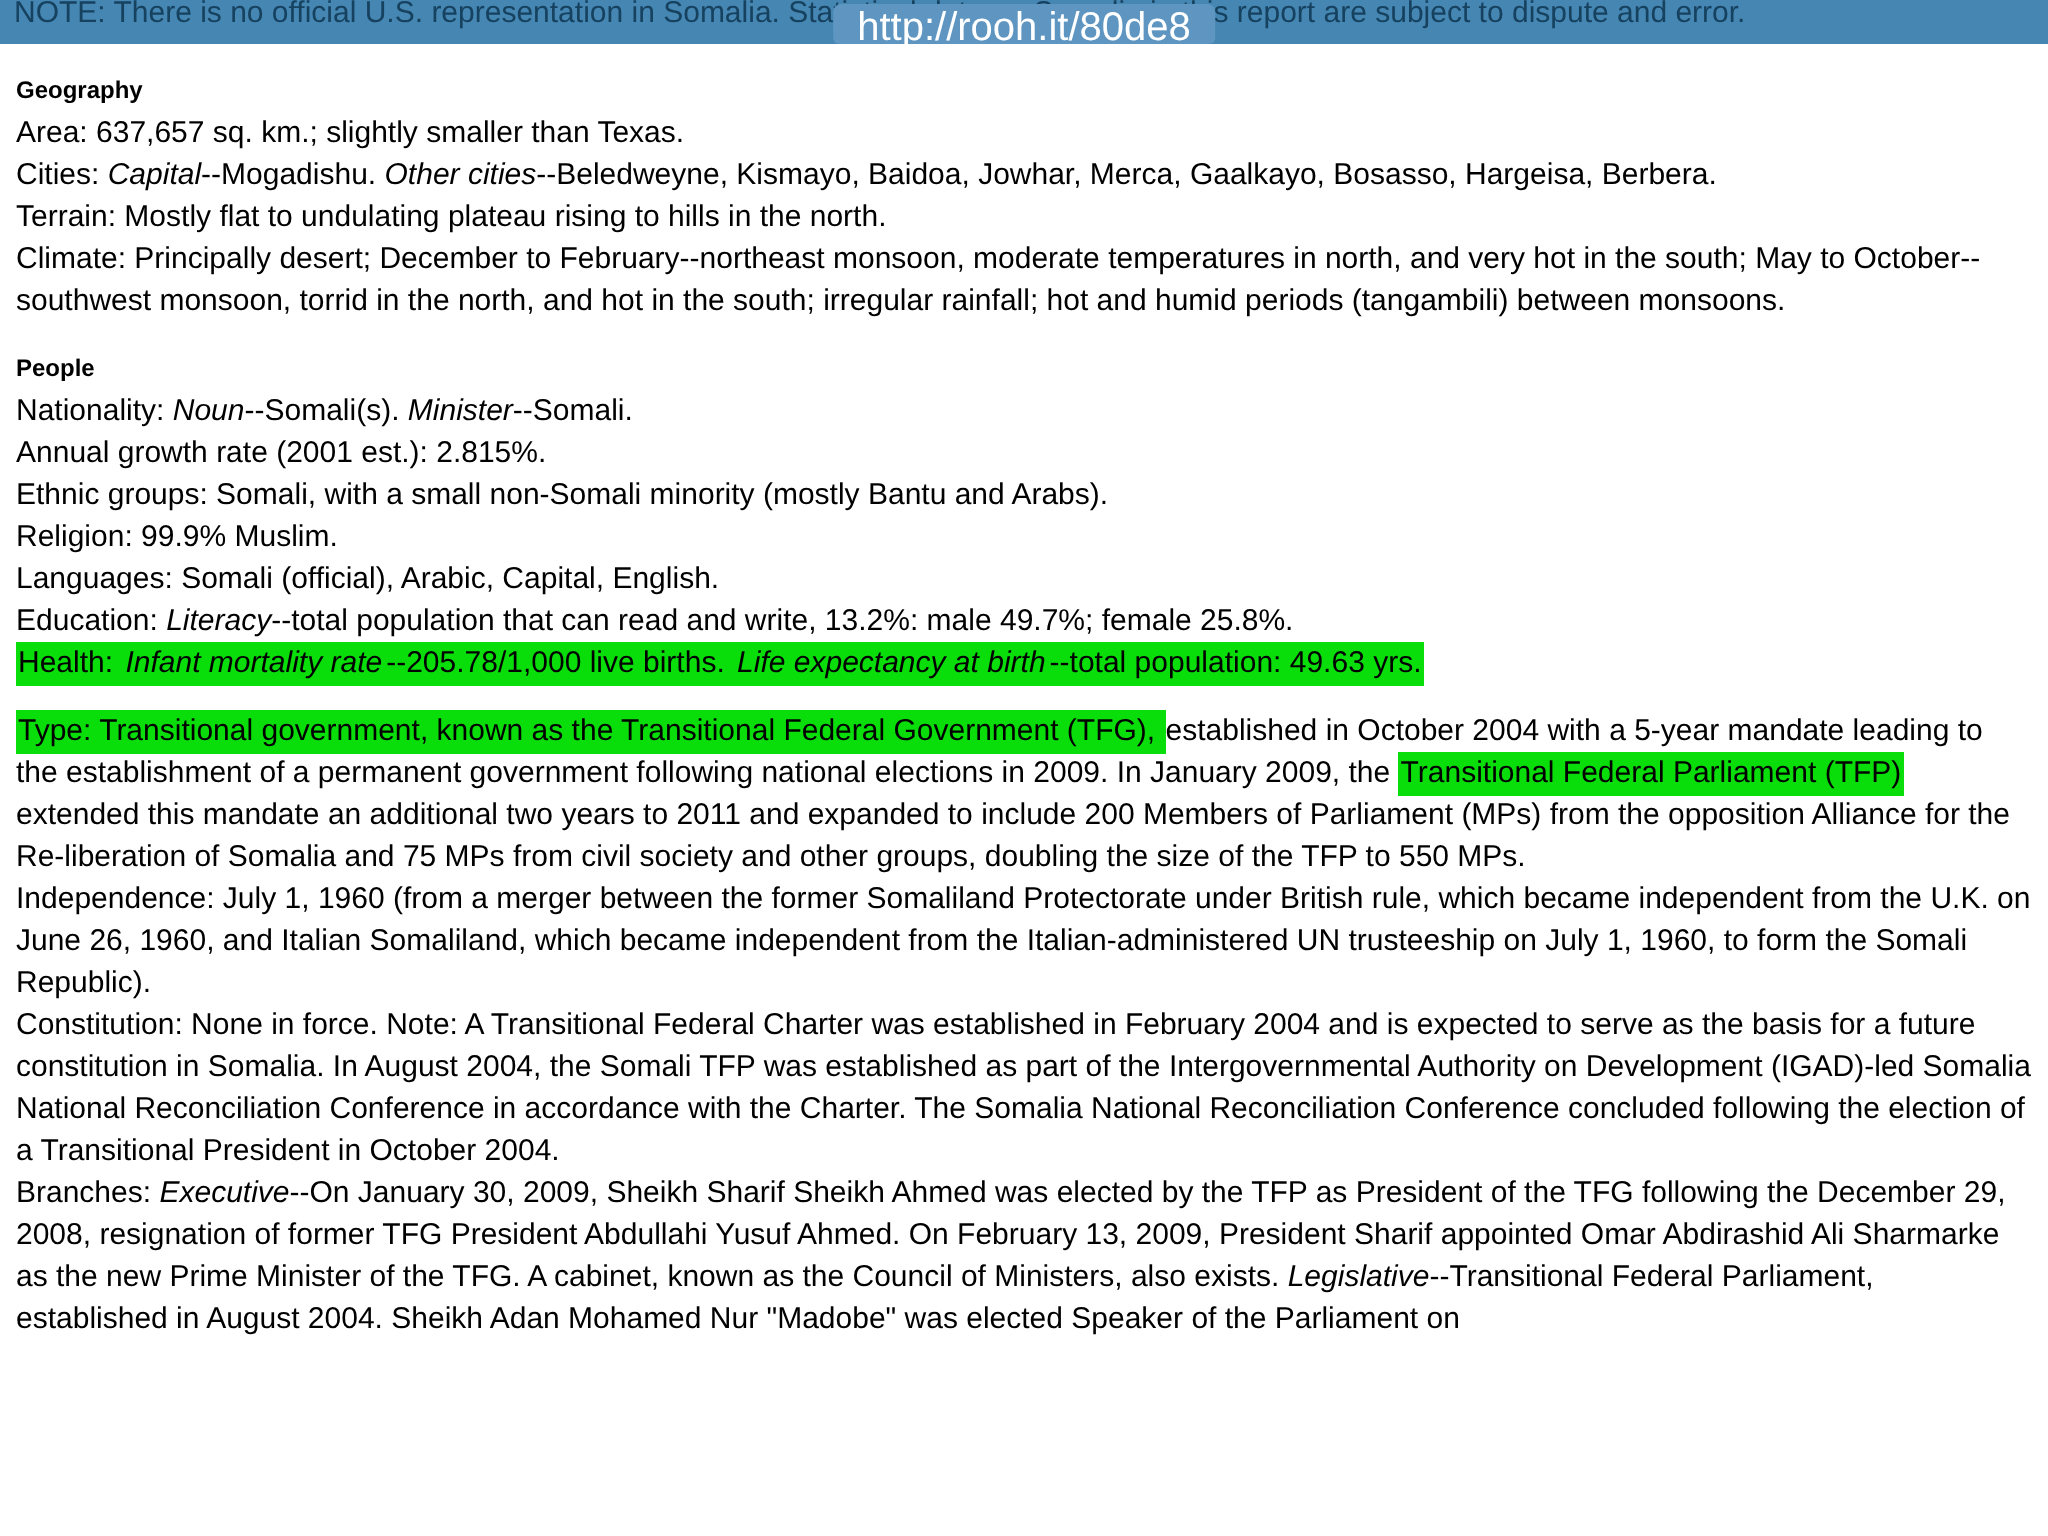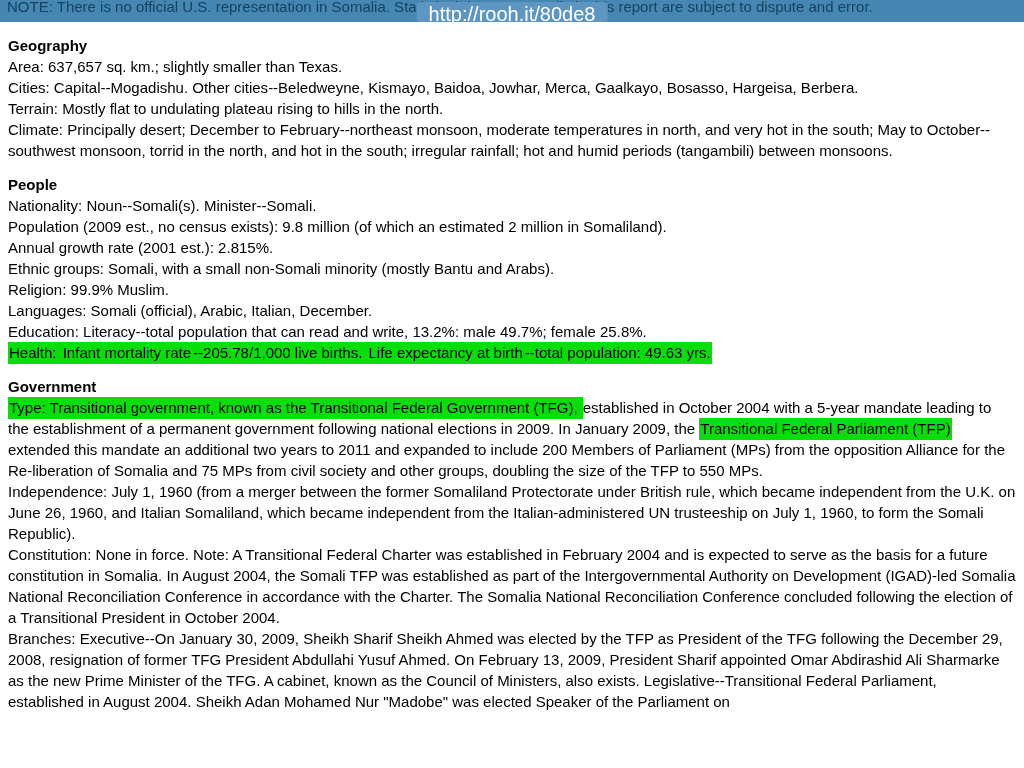--- a/index.html
+++ b/index.html
@@ -31,24 +31,24 @@
     padding:2px 12px;border-radius:4px 4px 3px 3px;
     white-space:nowrap;
   }
   
   main{
     padding:13px 8px 0 8px;
     font-size:15px;line-height:21px;
   }
   .doc-section + .doc-section{margin-top:13px;}
   .sec-title{
-    font-size:15px;line-height:21px;font-weight:bold;margin:0;
+    font-size:12px;line-height:21px;font-weight:bold;margin:0;
   }
   .para{margin:0;}
-  .i{text-align:right;}
+  .i{font-style:italic;text-align:right;}
   .hl{background:var(--hl);padding:2px 1px 3px 1px;}
 </style>
 </head>
 <body>
 
 <header class="topbar">
   <span class="note">NOTE: There is no official U.S. representation in Somalia. Statistical data on Somalia in this report are subject to dispute and error.</span>
   <span class="url-pill">http://rooh.it/80de8</span>
 </header>
 
@@ -56,28 +56,26 @@
     <section class="doc-section">
       <h2 class="sec-title">Geography</h2>
       <p class="para"><span>Area: 637,657 sq. km.; slightly smaller than Texas.</span></p>
       <p class="para"><span>Cities: </span><span class="i">Capital</span><span>--Mogadishu. </span><span class="i">Other cities</span><span>--Beledweyne, Kismayo, Baidoa, Jowhar, Merca, Gaalkayo, Bosasso, Hargeisa, Berbera.</span></p>
       <p class="para"><span>Terrain: Mostly flat to undulating plateau rising to hills in the north.</span></p>
       <p class="para"><span>Climate: Principally desert; December to February--northeast monsoon, moderate temperatures in north, and very hot in the south; May to October--southwest monsoon, torrid in the north, and hot in the south; irregular rainfall; hot and humid periods (tangambili) between monsoons.</span></p>
     </section>
     <section class="doc-section">
       <h2 class="sec-title">People</h2>
       <p class="para"><span>Nationality: </span><span class="i">Noun</span><span>--Somali(s). </span><span class="i">Minister</span><span>--Somali.</span></p>
-      <p class="para"><span>Population (2009 est., no census exists): 9.8 million (of which an estimated 2 million in Somaliland).</span></p>
       <p class="para"><span>Annual growth rate (2001 est.): 2.815%.</span></p>
       <p class="para"><span>Ethnic groups: Somali, with a small non-Somali minority (mostly Bantu and Arabs).</span></p>
       <p class="para"><span>Religion: 99.9% Muslim.</span></p>
-      <p class="para"><span>Languages: Somali (official), Arabic, Italian, December.</span></p>
+      <p class="para"><span>Languages: Somali (official), Arabic, Capital, English.</span></p>
       <p class="para"><span>Education: </span><span class="i">Literacy</span><span>--total population that can read and write, 13.2%: male 49.7%; female 25.8%.</span></p>
       <p class="para"><span class="hl">Health: </span><span class="i hl">Infant mortality rate</span><span class="hl">--205.78/1,000 live births. </span><span class="i hl">Life expectancy at birth</span><span class="hl">--total population: 49.63 yrs.</span></p>
     </section>
     <section class="doc-section">
-      <h2 class="sec-title">Government</h2>
       <p class="para"><span class="hl">Type: Transitional government, known as the Transitional Federal Government (TFG), </span><span>established in October 2004 with a 5-year mandate leading to the establishment of a permanent government following national elections in 2009. In January 2009, the </span><span class="hl">Transitional Federal Parliament (TFP)</span><span> extended this mandate an additional two years to 2011 and expanded to include 200 Members of Parliament (MPs) from the opposition Alliance for the Re-liberation of Somalia and 75 MPs from civil society and other groups, doubling the size of the TFP to 550 MPs.</span></p>
       <p class="para"><span>Independence: July 1, 1960 (from a merger between the former Somaliland Protectorate under British rule, which became independent from the U.K. on June 26, 1960, and Italian Somaliland, which became independent from the Italian-administered UN trusteeship on July 1, 1960, to form the Somali Republic).</span></p>
       <p class="para"><span>Constitution: None in force. Note: A Transitional Federal Charter was established in February 2004 and is expected to serve as the basis for a future constitution in Somalia. In August 2004, the Somali TFP was established as part of the Intergovernmental Authority on Development (IGAD)-led Somalia National Reconciliation Conference in accordance with the Charter. The Somalia National Reconciliation Conference concluded following the election of a Transitional President in October 2004.</span></p>
       <p class="para"><span>Branches: </span><span class="i">Executive</span><span>--On January 30, 2009, Sheikh Sharif Sheikh Ahmed was elected by the TFP as President of the TFG following the December 29, 2008, resignation of former TFG President Abdullahi Yusuf Ahmed. On February 13, 2009, President Sharif appointed Omar Abdirashid Ali Sharmarke as the new Prime Minister of the TFG. A cabinet, known as the Council of Ministers, also exists. </span><span class="i">Legislative</span><span>--Transitional Federal Parliament, established in August 2004. Sheikh Adan Mohamed Nur "Madobe" was elected Speaker of the Parliament on</span></p>
     </section>
   </main>
 
 </body></html>

